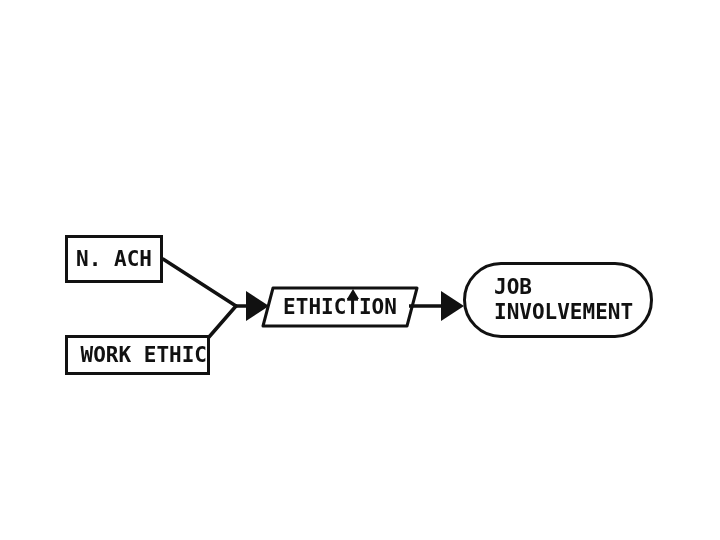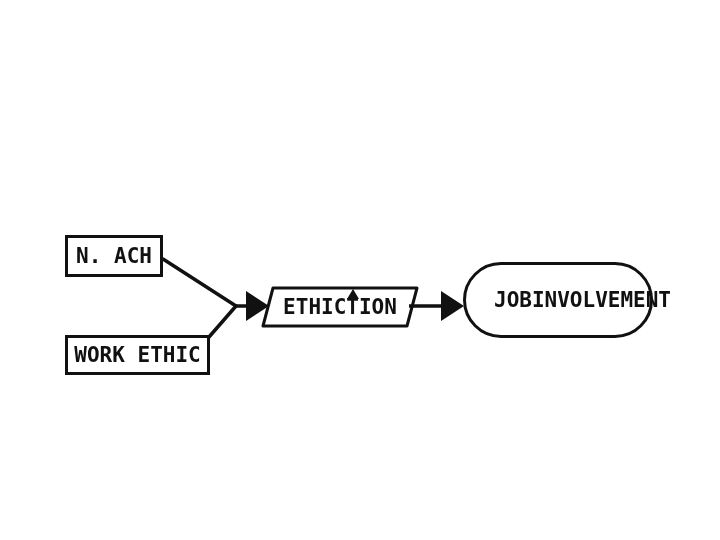--- a/index.html
+++ b/index.html
@@ -36,27 +36,28 @@
     color: #111111;
   }
   .rect-node {
     border: 3px solid #111111;
     background: #ffffff;
   }
   .node-nach {
     left: 65px;
     top: 235px;
     width: 98px;
-    height: 42px;
+    height: 48px;
   }
   .node-workethic {
     left: 65px;
     top: 335px;
     width: 145px;
     height: 40px;
+    justify-content: flex-end;
   }
   .node-motivation {
     left: 266px;
     top: 288px;
     width: 148px;
     height: 38px;
     background: transparent;
   }
   .node-job {
     left: 463px;
@@ -64,21 +65,21 @@
     width: 190px;
     height: 76px;
     border: 3px solid #111111;
     border-radius: 38px;
     background: #ffffff;
     justify-content: flex-start;
     padding-left: 28px;
   }
   .job-lines {
     display: flex;
-    flex-direction: row;
+    flex-direction: column;
     line-height: 25px;
   }
   .arrow-t {
     position: relative;
     display: inline-block;
   }
   .arrow-t::before {
     content: "";
     position: absolute;
     left: 50%;

